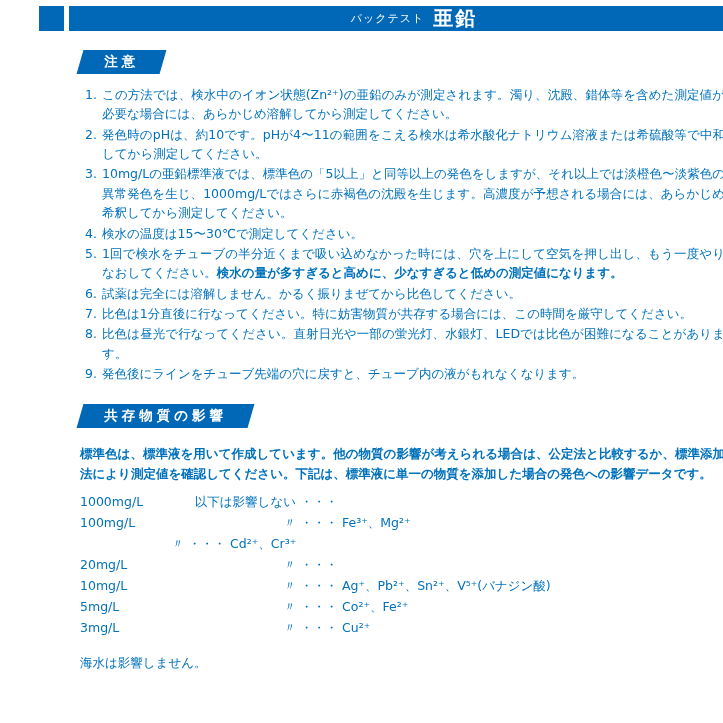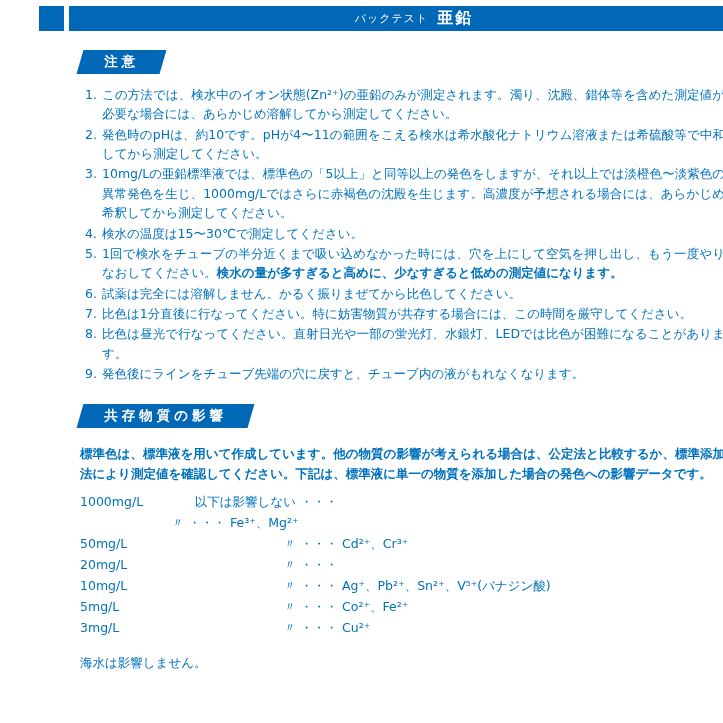--- a/index.html
+++ b/index.html
@@ -17,21 +17,21 @@
   }
 
   
   .header-row { display:flex; align-items:stretch; height:25px; margin:6px 0 0 3px; gap:5px; }
   .corner-mark { width:25px; background:#0068b7; flex:none; }
   .titlebar {
     flex:1; background:#0068b7; color:#ffffff;
     display:flex; justify-content:center; align-items:center; gap:9px;
   }
   .pretitle { font-size:11px; letter-spacing:1px; }
-  .main-title { font-size:16px; font-weight:bold; letter-spacing:2px; }
+  .main-title { font-size:20px; font-weight:bold; letter-spacing:2px; }
 
   
   .section-head {
     display:inline-block; background:#0068b7; color:#ffffff;
     transform:skewX(-16deg);
     margin:19px 0 9px 44px; padding:1px 24px 2px 24px;
   }
   .section-head > span {
     display:inline-block; transform:skewX(16deg);
     font-weight:bold; font-size:13.5px; letter-spacing:4px; white-space:nowrap;
@@ -127,26 +127,26 @@
 
   <div class="intro">標準色は、標準液を用いて作成しています。他の物質の影響が考えられる場合は、公定法と比較するか、標準添加法により測定値を確認してください。下記は、標準液に単一の物質を添加した場合の発色への影響データです。</div>
 
   <div class="itable">
     <div class="irow">
       <span class="c-level">1000mg/L</span>
       <span class="c-label">以下は影響しない</span>
       <span class="c-dots">・・・</span>
     </div>
     <div class="irow">
+      <span class="c-level">100mg/L</span>
       <span class="c-label">〃</span>
       <span class="c-dots">・・・</span>
       <span class="c-ions">Fe³⁺、Mg²⁺</span>
     </div>
     <div class="irow">
-      <span class="c-level">50mg/L</span>
       <span class="c-label">〃</span>
       <span class="c-dots">・・・</span>
       <span class="c-ions">Cd²⁺、Cr³⁺</span>
     </div>
     <div class="irow">
       <span class="c-level">20mg/L</span>
       <span class="c-label">〃</span>
       <span class="c-dots">・・・</span>
     </div>
     <div class="irow">

